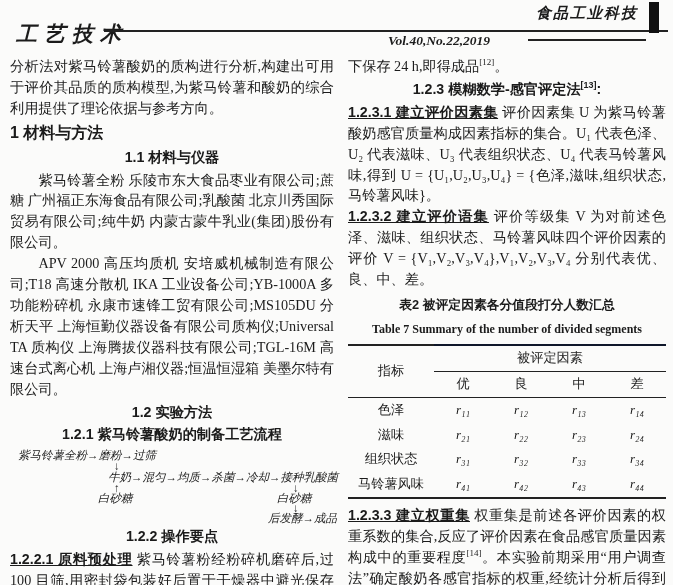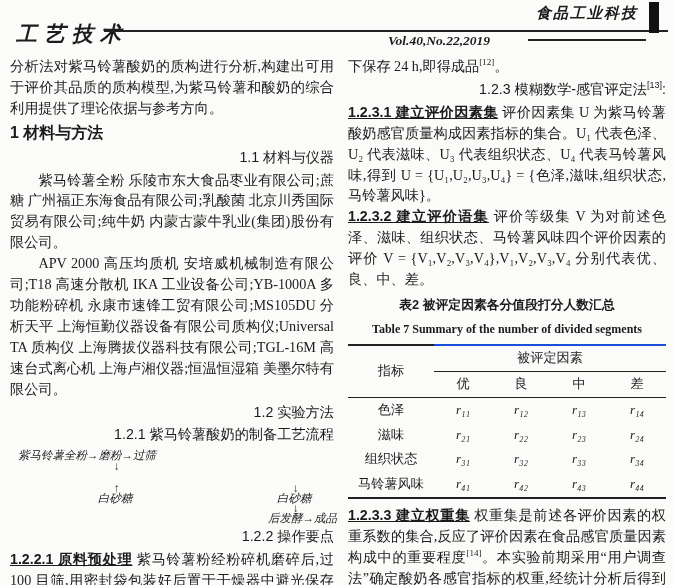--- a/index.html
+++ b/index.html
@@ -32,22 +32,22 @@
   .col-left{left:10px;}
   .col-right{left:348px;width:318px;}
   p{margin:0;}
   .indent{text-indent:2em;font-family:Liberation Serif, serif;}
   sup{font-size:9px;line-height:0;}
   .h-sec{
     font-family:"Liberation Sans","DejaVu Sans",sans-serif;font-weight:bold;
     font-size:16px;margin:4px 0 3px 0;text-align:left;
   }
   .h-sub{
-    font-family:"Liberation Sans","DejaVu Sans",sans-serif;font-weight:normal;
-    font-size:14.2px;margin:2px 0;text-align:right;
+    font-family:"Liberation Sans","DejaVu Sans",sans-serif;font-weight:bold;
+    font-size:14.2px;margin:2px 0;text-align:center;
   }
   .runin{font-family:"Liberation Sans","DejaVu Sans",sans-serif;font-weight:bold;text-decoration:underline;}
   
   .flow{
     position:relative;height:76px;margin:3px 10px 2px 0;
     font-style:italic;font-size:11.5px;line-height:11px;
     font-family:"Liberation Serif","DejaVu Serif",serif;
   }
   .flow span{position:absolute;white-space:nowrap;}
   
@@ -85,20 +85,21 @@
 
   <p class="indent">紫马铃薯全粉  乐陵市东大食品枣业有限公司;蔗糖  广州福正东海食品有限公司;乳酸菌  北京川秀国际贸易有限公司;纯牛奶  内蒙古蒙牛乳业(集团)股份有限公司。</p>
   <p class="indent">APV 2000 高压均质机  安培威机械制造有限公司;T18 高速分散机  IKA 工业设备公司;YB-1000A 多功能粉碎机  永康市速锋工贸有限公司;MS105DU 分析天平  上海恒勤仪器设备有限公司质构仪;Universal TA 质构仪  上海腾拔仪器科技有限公司;TGL-16M 高速台式离心机  上海卢湘仪器;恒温恒湿箱  美墨尔特有限公司。</p>
 
   <div class="h-sub">1.2  实验方法</div>
   <div class="h-sub">1.2.1  紫马铃薯酸奶的制备工艺流程</div>
 
   <div class="flow">
     <span style="left:8px;top:2px;">紫马铃薯全粉→磨粉→过筛</span>
     <span style="left:104px;top:13px;">↓</span>
+    <span style="left:98px;top:24px;">牛奶→混匀→均质→杀菌→冷却→接种乳酸菌</span>
     <span style="left:104px;top:35px;">↑</span>
     <span style="left:88px;top:45px;">白砂糖</span>
     <span style="left:283px;top:35px;">↓</span>
     <span style="left:267px;top:45px;">白砂糖</span>
     <span style="left:283px;top:55px;">↓</span>
     <span style="left:258px;top:65px;">后发酵→成品</span>
   </div>
 
   <div class="h-sub">1.2.2  操作要点</div>
 
@@ -115,21 +116,21 @@
 
   <p><span class="runin">1.2.3.2  建立评价语集</span><span>  评价等级集 V 为对前述色泽、滋味、组织状态、马铃薯风味四个评价因素的评价 V = {V₁,V₂,V₃,V₄},V₁,V₂,V₃,V₄ 分别代表优、良、中、差。</span></p>
 
   <div class="tblcap-zh">表2  被评定因素各分值段打分人数汇总</div>
   <div class="tblcap-en">Table 7  Summary of the number of divided segments</div>
 
   <table>
     <thead>
       <tr class="rule-top">
         <th class="lblcol thead-zh" rowspan="2" style="border-top:2px solid #222;">指标</th>
-        <th colspan="4" class="grp thead-zh" style="border-top:2px solid #1d4ed8;">被评定因素</th>
+        <th colspan="4" class="grp thead-zh" style="border-top:2px solid #0f172a;">被评定因素</th>
       </tr>
       <tr class="grades-row">
         <td class="thead-zh">优</td>
         <td class="thead-zh">良</td>
         <td class="thead-zh">中</td>
         <td class="thead-zh">差</td>
       </tr>
       <tr></tr>
     </thead>
     <tbody>

